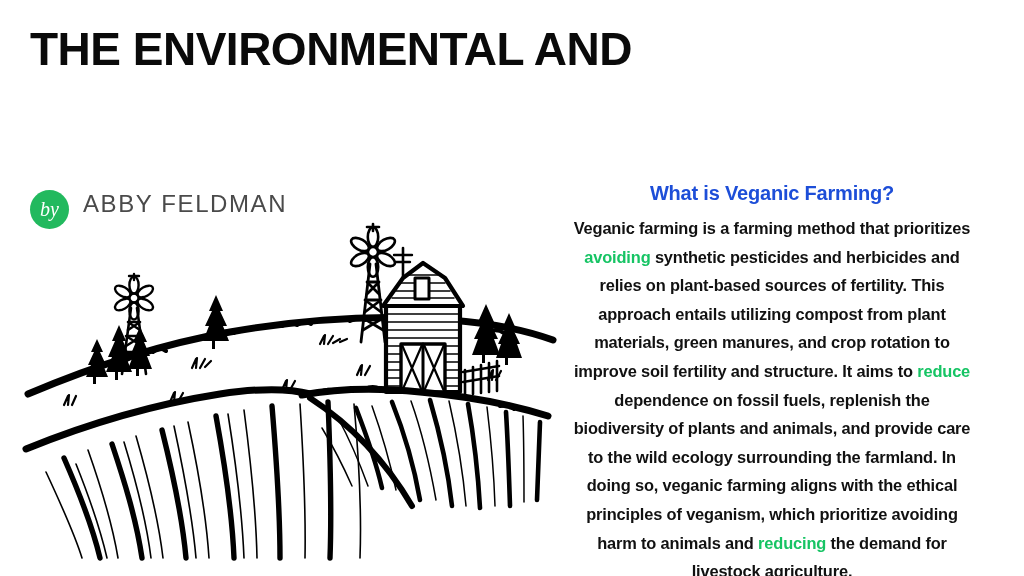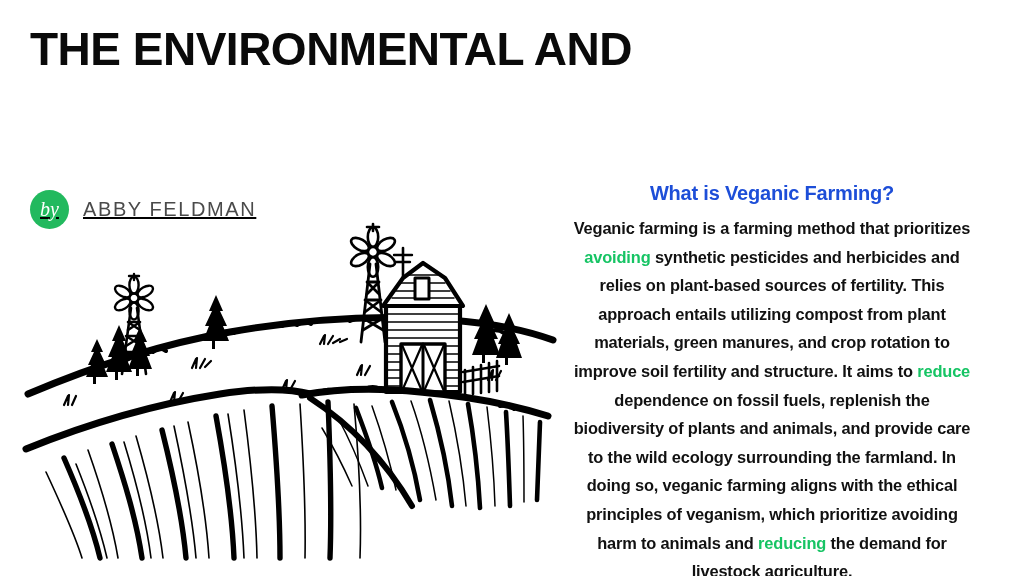--- a/index.html
+++ b/index.html
@@ -39,23 +39,22 @@
     white-space: nowrap;
     text-transform: uppercase;
   }
 
   
   #byline {
     position: absolute;
     left: 30px;
     top: 190px;
     display: flex;
-    align-items: center;
+    align-items: flex-start;
     gap: 14px;
-    text-decoration: underline;
   }
   #by-badge {
     width: 39px;
     height: 39px;
     border-radius: 50%;
     background: #22b95e;
     display: flex;
     align-items: center;
     justify-content: center;
     flex: none;
@@ -64,21 +63,21 @@
     font-family: "Liberation Serif", serif;
     font-style: italic;
     font-size: 20px;
     color: #ffffff;
     line-height: 1;
     position: relative;
     top: -1px;
   }
   #author-name {
     font-family: "Liberation Sans", sans-serif;
-    font-size: 20px;
+    font-size: 24px;
     font-weight: normal;
     letter-spacing: 1.6px;
     color: #4a4a4a;
     white-space: nowrap;
   }
 
   
   #illustration {
     position: absolute;
     left: 20px;

